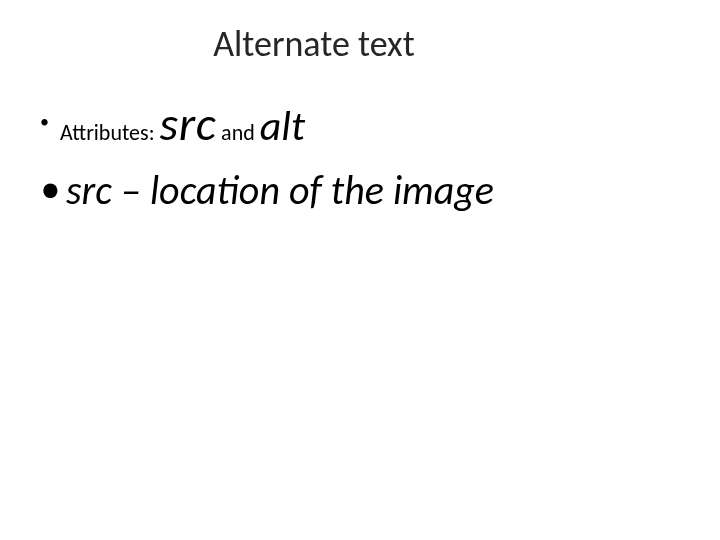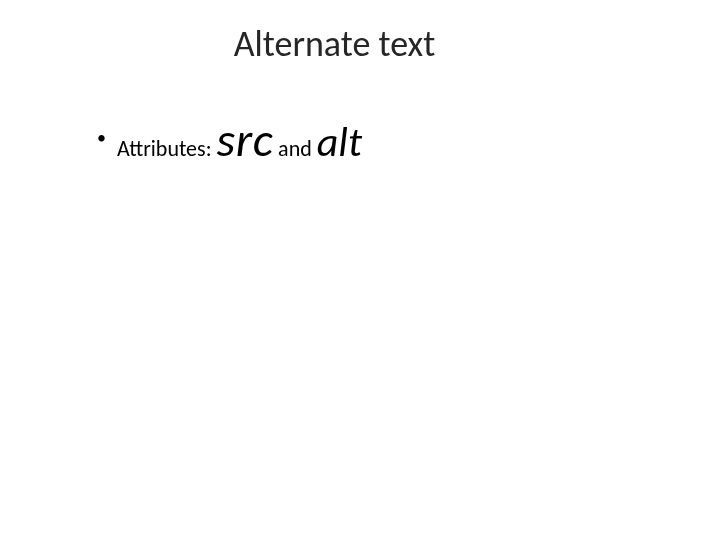--- a/index.html
+++ b/index.html
@@ -10,35 +10,34 @@
     background: #ffffff;
     font-family: Calibri, "Segoe UI", Arial, sans-serif;
     color: #000;
     overflow: hidden;
   }
   .slide {
     width: 628px;
     height: 540px;
     position: relative;
     box-sizing: border-box;
-    padding-left: 41px;
   }
   .title {
     text-align: center;
     font-size: 36px;
     font-weight: 400;
     padding-top: 22px;
     color: #262626;
   }
   .body {
     padding: 30px 40px 0 40px;
   }
   ul.bullets {
     list-style: none;
-    margin: 16px;
+    margin: 0;
     padding: 0;
   }
   ul.bullets > li {
     position: relative;
     padding-left: 26px;
     line-height: 1.18;
   }
   ul.bullets > li::before {
     content: "•";
     position: absolute;
@@ -81,15 +80,16 @@
 </head>
 <body>
 
 <div class="slide">
   <div class="title">Alternate text</div>
   <div class="body">
     <ul class="bullets">
       <li class="b1">
         <span class="attr-label">Attributes: </span><span class="big1">src</span><span class="and"> and </span><span class="big2">alt</span>
       </li>
+      <li class="b2">src – location of the image</li>
     </ul>
   </div>
 </div>
 
 </body></html>

